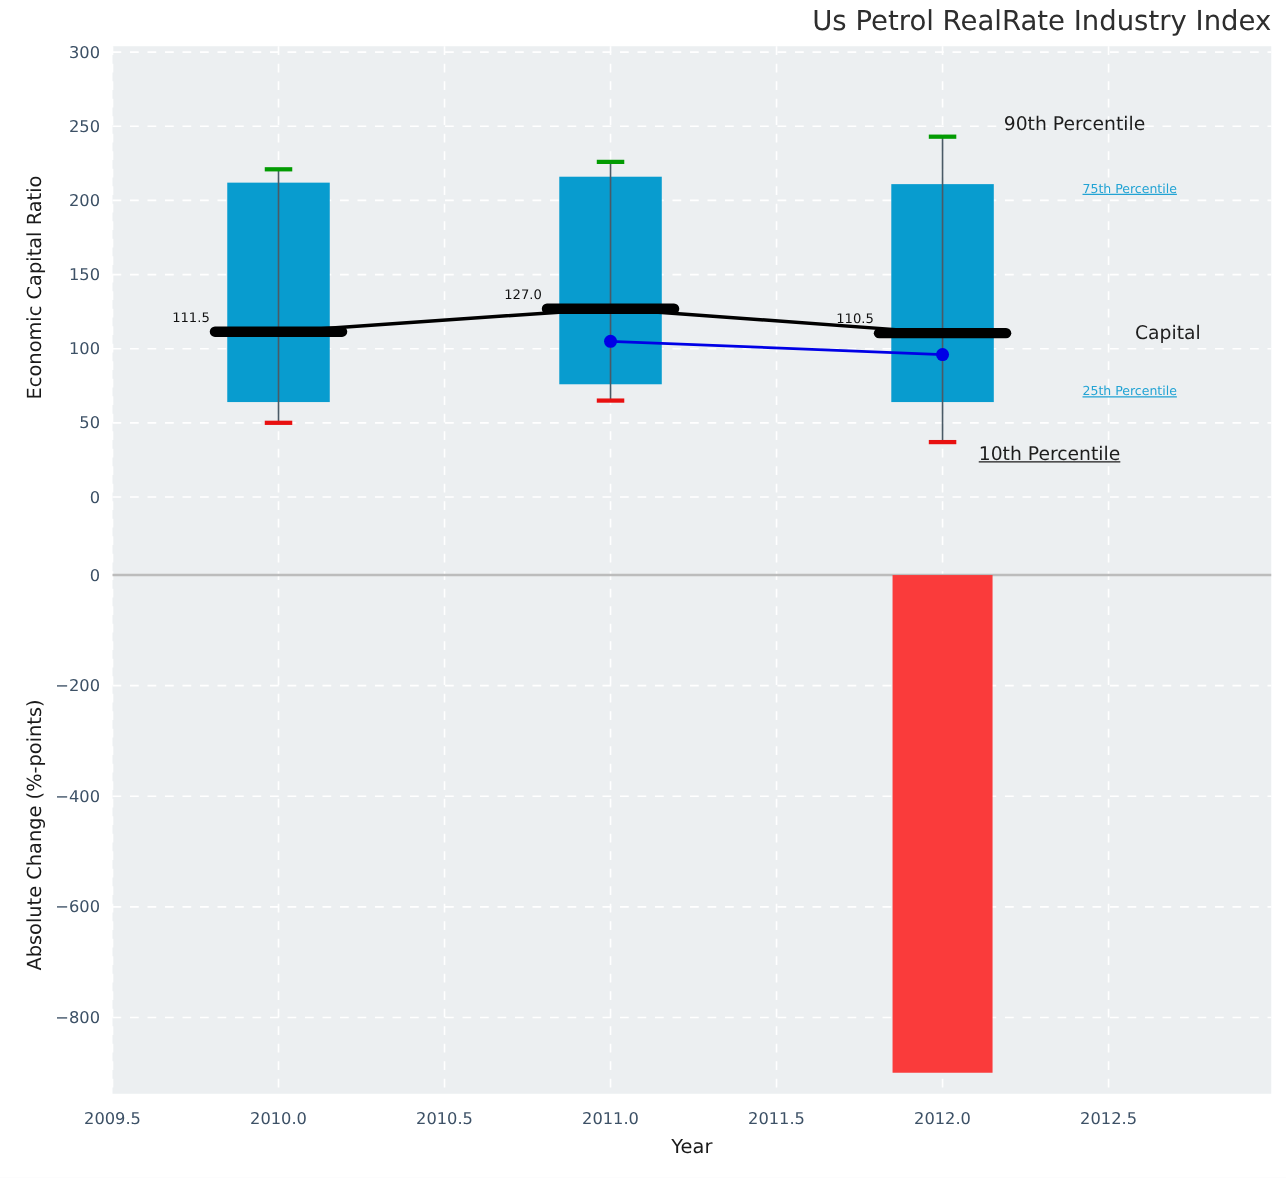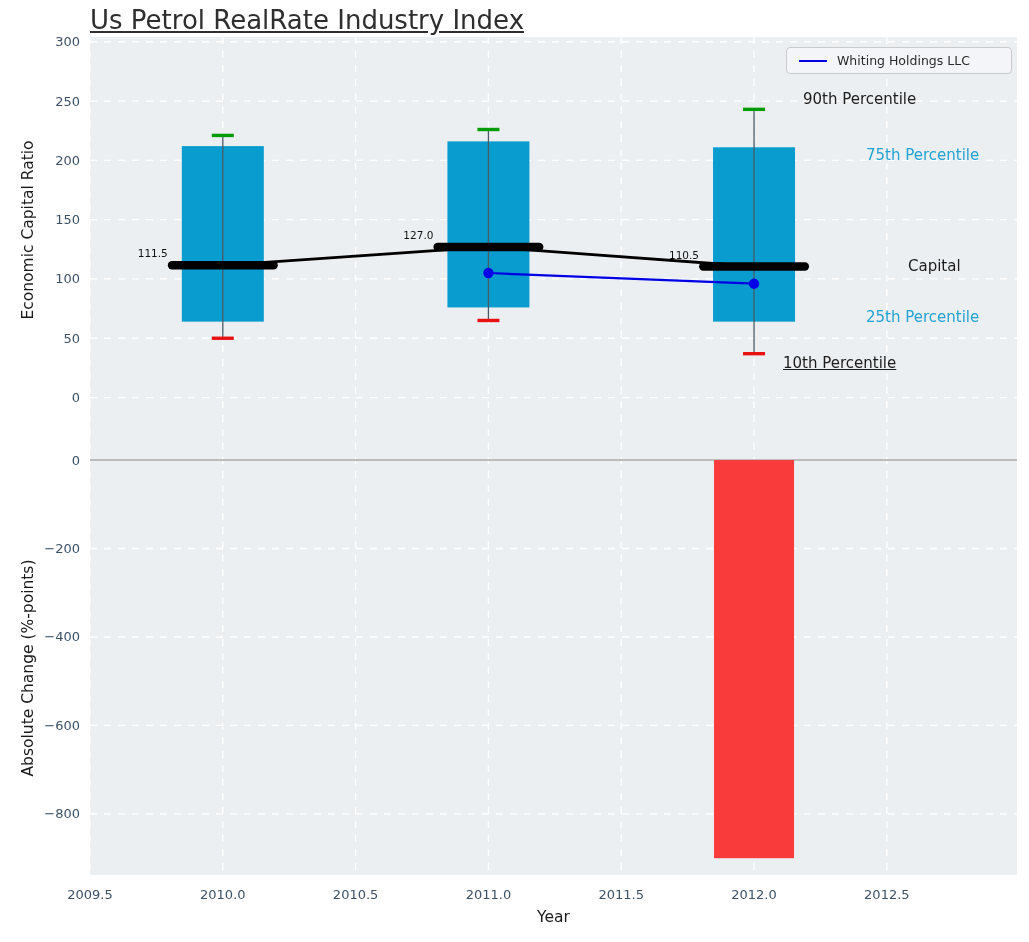--- a/index.html
+++ b/index.html
@@ -6,37 +6,37 @@
   .fig{
     position:relative;
     width:1029px;height:942px;
     background:#ffffff;
     font-family:"DejaVu Sans","Liberation Sans",sans-serif;
     overflow:hidden;
   }
   .fig svg{position:absolute;left:0;top:0;}
   .chart-title{
     position:absolute;left:90px;top:5px;width:927px;
-    text-align:left;font-size:26px;color:#2e2e2e;white-space:nowrap;text-decoration:underline;
+    text-align:right;font-size:22px;color:#2e2e2e;white-space:nowrap;
   }
   .axis-label{position:absolute;color:#1a1a1a;font-size:15.5px;white-space:nowrap;}
   .ylabel-top{left:28px;top:230px;transform:translate(-50%,-50%) rotate(-90deg);}
   .ylabel-bottom{left:28px;top:668px;transform:translate(-50%,-50%) rotate(-90deg);}
   .xlabel{left:90px;top:908px;width:927px;text-align:center;}
   .legend{
     position:absolute;left:786px;top:47px;width:226px;height:27px;
     background:rgba(244,245,248,0.9);
     border:1px solid #c9cacc;border-radius:4px;
     display:flex;align-items:center;box-sizing:border-box;padding-left:12px;
   }
   .legend-line{display:inline-block;width:28px;height:0;border-top:2.4px solid #0000e6;margin-right:10px;}
   .legend-text{font-size:12.5px;color:#2b2b2b;white-space:nowrap;}
   .side-label{position:absolute;white-space:nowrap;}
   .side-label.big{font-size:15px;color:#1d1d1d;}
-  .side-label.small{font-size:15px;color:#22a3d4;}
+  .side-label.small{font-size:10px;color:#22a3d4;text-decoration:underline;}
   .lbl-p90{left:783px;top:90px;margin-left:20px;}
   .lbl-p75{left:866px;top:146px;}
   .lbl-median{left:908px;top:257px;}
   .lbl-p25{left:866px;top:308px;}
   .lbl-p10{left:783px;top:354px;text-decoration:underline;}
 </style>
 </head>
 <body>
 
 <div class="fig">
@@ -105,23 +105,19 @@
       <text x="754.0401146131787" y="899" text-anchor="middle" font-size="13" fill="#3d5166" font-family="&quot;DejaVu Sans&quot;,&quot;Liberation Sans&quot;,sans-serif">2012.0</text>
       <text x="886.8481375358145" y="899" text-anchor="middle" font-size="13" fill="#3d5166" font-family="&quot;DejaVu Sans&quot;,&quot;Liberation Sans&quot;,sans-serif">2012.5</text>
     </svg>
 
   <div class="chart-title">Us Petrol RealRate Industry Index</div>
 
   <div class="axis-label ylabel-top">Economic Capital Ratio</div>
   <div class="axis-label ylabel-bottom">Absolute Change (%-points)</div>
   <div class="axis-label xlabel">Year</div>
 
-  <div class="legend">
-    <span class="legend-line"></span>
-    <span class="legend-text">Whiting Holdings LLC</span>
-  </div>
 
   <div class="side-label big lbl-p90">90th Percentile</div>
   <div class="side-label small lbl-p75">75th Percentile</div>
   <div class="side-label big lbl-median">Capital</div>
   <div class="side-label small lbl-p25">25th Percentile</div>
   <div class="side-label big lbl-p10">10th Percentile</div>
 </div>
 
 </body></html>

